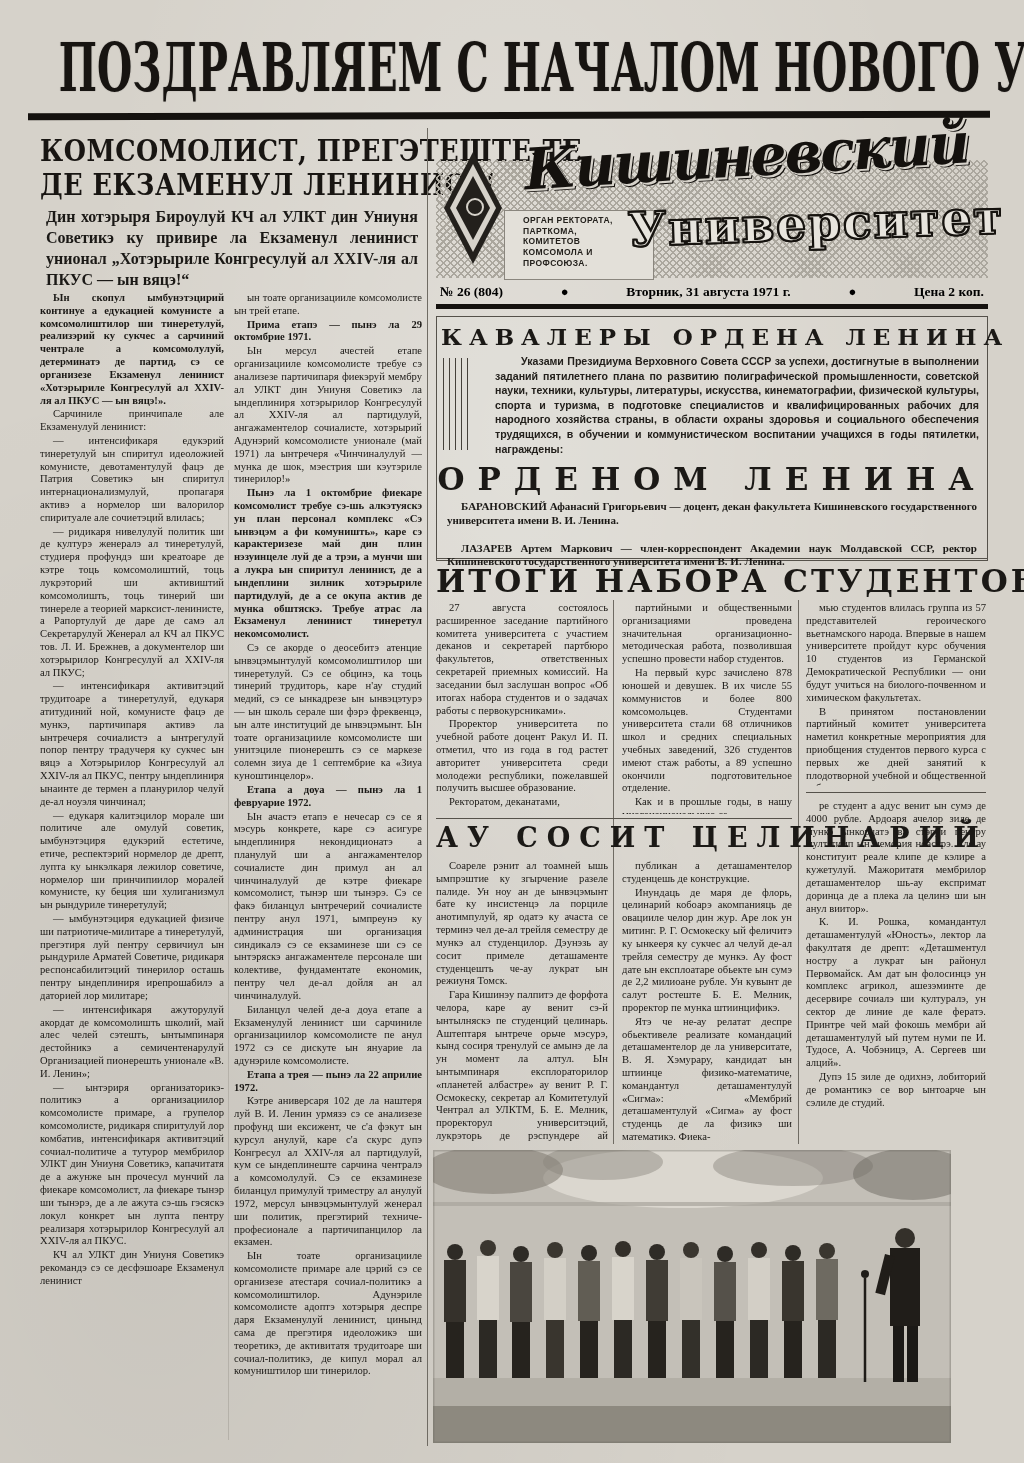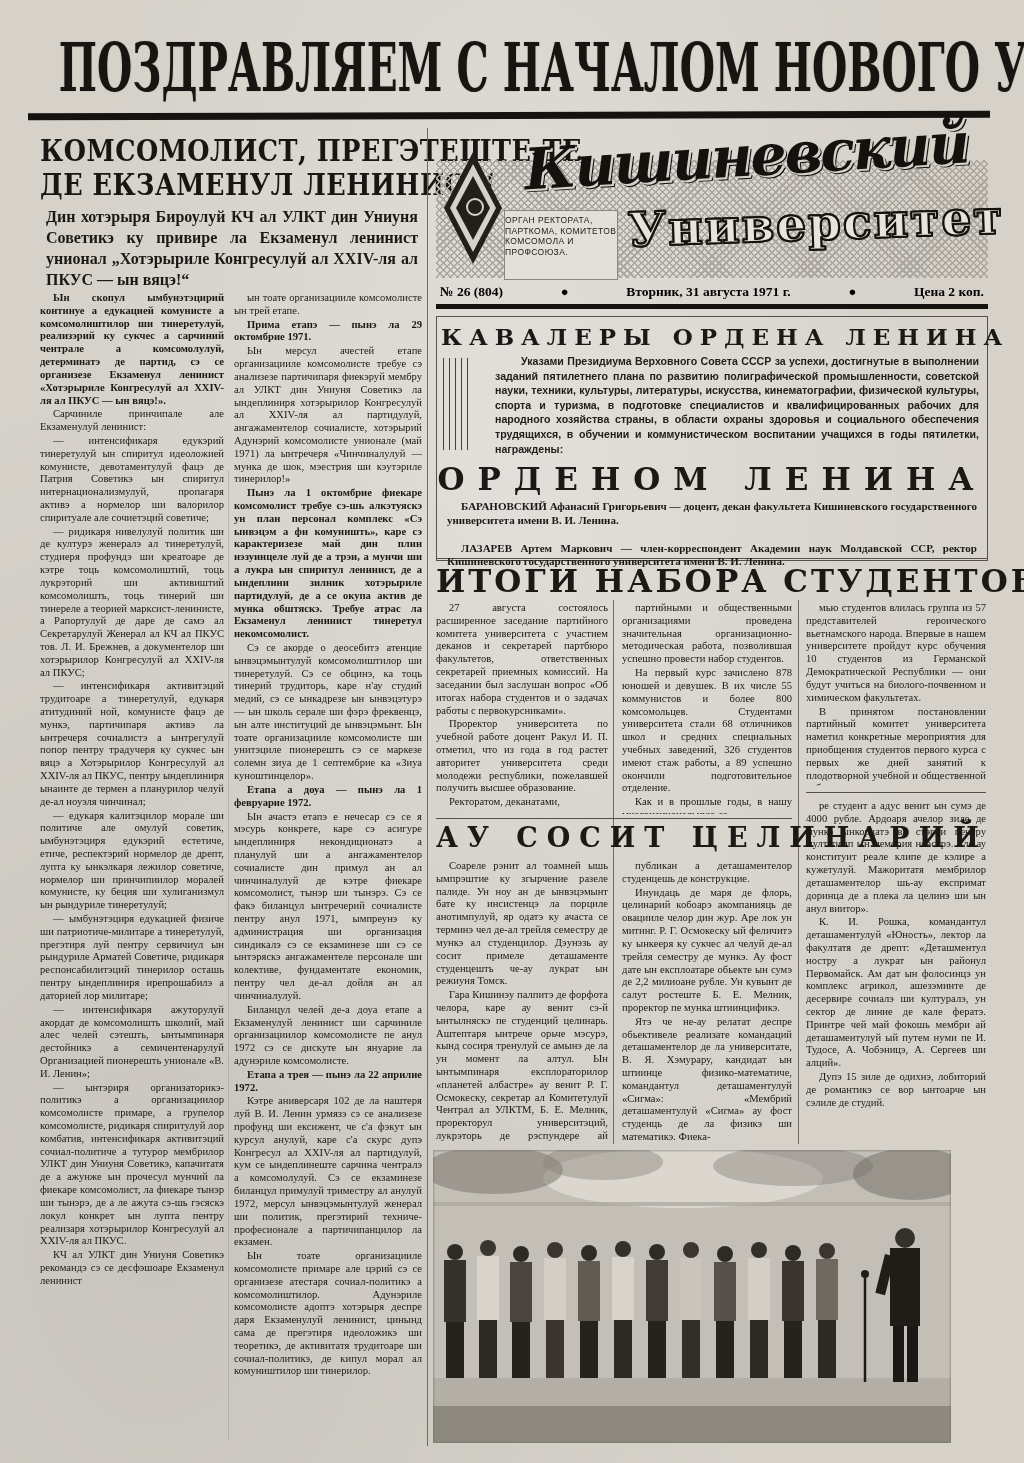--- a/index.html
+++ b/index.html
@@ -45,22 +45,22 @@
   #emblem .d1{position:absolute;left:0;top:0;width:58px;height:112px;background:#23201c;clip-path:polygon(50% 0,100% 50%,50% 100%,0 50%);}
   #emblem .d2{position:absolute;left:6px;top:12px;width:46px;height:88px;background:#d6d2ca;clip-path:polygon(50% 0,100% 50%,50% 100%,0 50%);}
   #emblem .d3{position:absolute;left:12px;top:24px;width:34px;height:64px;background:#23201c;clip-path:polygon(50% 0,100% 50%,50% 100%,0 50%);}
   #emblem .c{position:absolute;left:22px;top:46px;width:14px;height:14px;border:2px solid #d6d2ca;border-radius:50%;}
   #mast-script{left:70px;top:-12px;width:480px;text-align:center;
     font-family:"DejaVu Serif",serif;font-style:italic;font-weight:700;font-size:57px;
     transform:rotate(-3.5deg);color:#14110e;letter-spacing:-2px;white-space:nowrap;
     text-shadow:2px 2px 0 #d6d2ca,3px 3px 0 #14110e;
   }
   #mast-organ{left:68px;top:76px;width:112px;height:60px;background:#e3e0d9;border:1px solid #8a867e;
-    font-family:"Liberation Sans",sans-serif;font-weight:400;font-size:8.5px;line-height:1.25;
-    padding:4px 0;color:#23201c;letter-spacing:.4px;}
+    font-family:"Liberation Sans",sans-serif;font-weight:700;font-size:8.5px;line-height:1.25;
+    padding:4px 18px;color:#23201c;letter-spacing:.4px;}
   #mast-outline{left:192px;top:62px;width:356px;text-align:center;white-space:nowrap;
     font-family:"DejaVu Serif",serif;font-weight:700;font-size:47px;transform:rotate(-2deg);
     color:#e7e4dd;-webkit-text-stroke:2px #16130f;letter-spacing:2px;
     text-shadow:1px 1px 0 #16130f,-1px -1px 0 #16130f,1px -1px 0 #16130f,-1px 1px 0 #16130f;
   }
   
   #issue{left:436px;top:282px;width:552px;height:20px;display:flex;align-items:center;justify-content:space-between;
     font-size:13.5px;font-weight:700;color:#000000;padding:0 4px;box-sizing:border-box;}
   #issue .dot{font-size:13px;}
   #issue-rule{left:436px;top:304px;width:552px;height:5px;background:#15120f;}
@@ -106,21 +106,21 @@
 <div id="banner-rule" class="abs"></div>
 
 <div id="left-hl" class="abs">
   <div class="l">КОМСОМОЛИСТ, ПРЕГЭТЕШТЕ-ТЕ</div>
   <div class="l">ДЕ ЕКЗАМЕНУЛ ЛЕНИНИСТ!</div>
 </div>
 <div id="left-lede" class="abs">Дин хотэрыря Бироулуй КЧ ал УЛКТ дин Униуня Советикэ ку привире ла Екзаменул ленинист унионал „Хотэрыриле Конгресулуй ал XXIV-ля ал ПКУС — ын вяцэ!“</div>
 <div id="left-c1" class="abs newscol">
     <p class="b">Ын скопул ымбунэтэцирий континуе а едукацией комунисте а комсомолиштилор ши тинеретулуй, реализэрий ку сукчес а сарчиний чентрале а комсомолулуй, детерминатэ де партид, сэ се организезе Екзаменул ленинист «Хотэрыриле Конгресулуй ал XXIV-ля ал ПКУС — ын вяцэ!».</p>
     <p>Сарчиниле принчипале але Екзаменулуй ленинист:</p>
-    <p>— интенсификаря едукэрий тинеретулуй ын спиритул идеоложией комунисте, девотаментулуй фацэ де Патрия Советикэ ын спиритул интернационализмулуй, пропагаря активэ а нормелор ши валорилор спиритуале але сочиетэций советиче;</p>
+    <p>— интенсификаря едукэрий тинеретулуй ын спиритул идеоложией комунисте, девотаментулуй фацэ де Патрия Советикэ ын спиритул интернационализмулуй, пропагаря активэ а нормелор ши валорилор спиритуале але сочиетэций влилась;</p>
     <p>— ридикаря нивелулуй политик ши де културэ женералэ ал тинеретулуй, студиеря профундэ ши креатоаре де кэтре тоць комсомолиштий, тоць лукрэторий ши активиштий комсомолишть, тоць тинерий ши тинереле а теорией марксист-ленинисте, а Рапортулуй де даре де самэ ал Секретарулуй Женерал ал КЧ ал ПКУС тов. Л. И. Брежнев, а документелор ши хотэрырилор Конгресулуй ал XXIV-ля ал ПКУС;</p>
     <p>— интенсификаря активитэций трудитоаре а тинеретулуй, едукаря атитудиний ной, комунисте фацэ де мункэ, партичипаря активэ ла ынтречеря сочиалистэ а ынтрегулуй попор пентру традучеря ку сукчес ын вяцэ а Хотэрырилор Конгресулуй ал XXIV-ля ал ПКУС, пентру ындеплиниря ынаинте де термен а планурилор челуй де-ал ноуэля чинчинал;</p>
     <p>— едукаря калитэцилор морале ши политиче але омулуй советик, ымбунэтэциря едукэрий естетиче, етиче, респектэрий нормелор де дрепт, лупта ку ынкэлкаря лежилор советиче, нормелор ши принчипиилор моралей комунисте, ку беция ши хулиганизмул ын рындуриле тинеретулуй;</p>
     <p>— ымбунэтэциря едукацией физиче ши патриотиче-милитаре а тинеретулуй, прегэтиря луй пентру сервичиул ын рындуриле Арматей Советиче, ридикаря респонсабилитэций тинерилор осташь пентру ындеплиниря ирепрошабилэ а даторией лор милитаре;</p>
     <p>— интенсификаря ажуторулуй акордат де комсомолишть школий, май алес челей сэтешть, ынтымпинаря дестойникэ а семичентенарулуй Организацией пионерешть унионале «В. И. Ленин»;</p>
     <p>— ынтэриря организаторикэ-политикэ а организациилор комсомолисте примаре, а групелор комсомолисте, ридикаря спиритулуй лор комбатив, интенсификаря активитэций сочиал-политиче а тутурор мембрилор УЛКТ дин Униуня Советикэ, капачитатя де а ажунже ын прочесул мунчий ла фиекаре комсомолист, ла фиекаре тынэр ши тынэрэ, де а ле ажута сэ-шь гэсяскэ локул конкрет ын лупта пентру реализаря хотэрырилор Конгресулуй ал XXIV-ля ал ПКУС.</p>
     <p>КЧ ал УЛКТ дин Униуня Советикэ рекомандэ сэ се десфэшоаре Екзаменул ленинист</p>
   </div>
 <div id="left-c2" class="abs newscol">
     <p>ын тоате организацииле комсомолисте ын трей етапе.</p>

